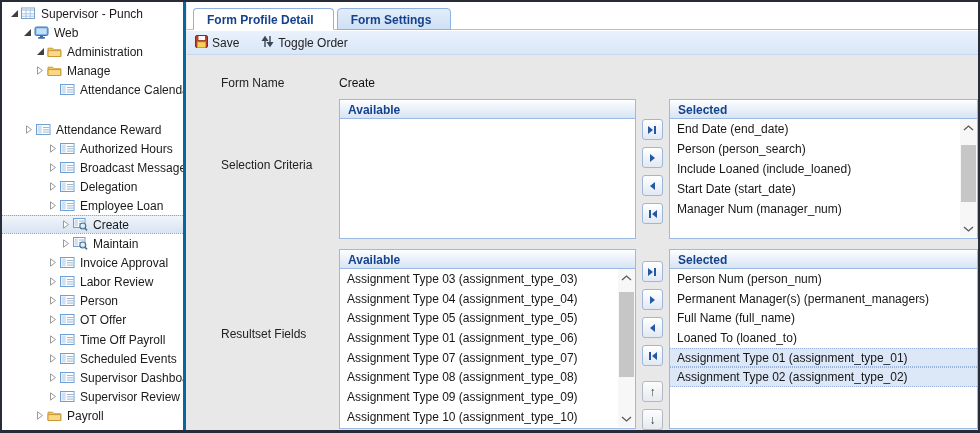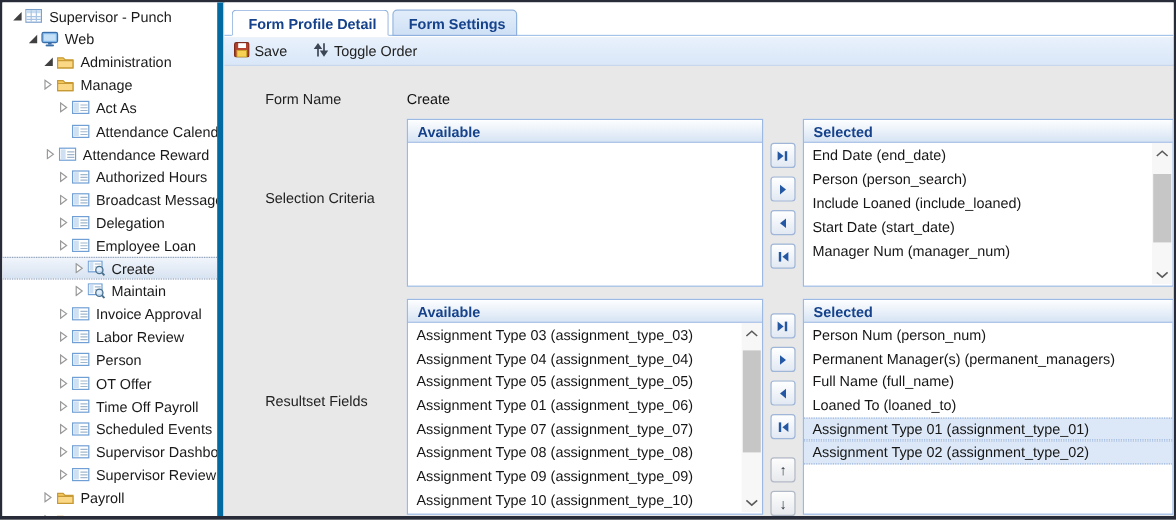--- a/index.html
+++ b/index.html
@@ -9,42 +9,42 @@
     background:#000;
   }
   .window{
     position:absolute;inset:0;box-sizing:border-box;
     border:2px solid #272c38;border-bottom-width:3px;
     background:#e8e8e8;
   }
   
   .tree-panel{
     position:absolute;left:0;top:0;bottom:0;width:184px;
-    background:#fff;border-right:5px solid #0369a1;
+    background:#fff;border-right:3px solid #0369a1;
     overflow:hidden;padding-top:2px;box-sizing:border-box;
   }
   .tree-row{
     height:19.1px;display:flex;align-items:center;white-space:nowrap;
     font-size:12px;color:#1a1a1a;box-sizing:border-box;cursor:default;
   }
   .tree-row.selected{
     background:linear-gradient(#f1f5fb,#d8e3f2);
     border-top:1px dotted #97a6ba;border-bottom:1px dotted #97a6ba;
   }
   .tw-arrow{width:10px;display:inline-flex;justify-content:flex-start;flex:none;}
   .tw-icon{width:17px;display:inline-flex;flex:none;margin:0 3px 0 1px;}
   .tw-label{padding-top:1px;}
   
   .right-panel{position:absolute;left:185px;right:0;top:0;bottom:0;display:flex;flex-direction:column;}
   .tabstrip{
     height:27px;flex:none;background:#fff;border-bottom:1px solid #a6c4ea;
     display:flex;align-items:flex-end;padding-left:6px;gap:3px;
   }
   .tab{
-    box-sizing:border-box;height:22px;padding:4px 9px 0 13px;
+    box-sizing:border-box;height:22px;padding:4px 19px 0 13px;
     border:1px solid #8fb1dd;border-radius:4px 4px 0 0;margin-bottom:-1px;
     font-size:12px;font-weight:bold;color:#15428b;cursor:pointer;
     background:linear-gradient(#e2edfa,#cfe0f5);
   }
   .tab.active{background:#fff;border-bottom-color:#fff;}
   .toolbar{
     height:23px;flex:none;display:flex;align-items:center;gap:16px;padding-left:5px;
     background:linear-gradient(#e9f1fc,#d9e7f8);
     border-top:1px solid #fff;border-bottom:1px solid #c7d8ee;
   }
@@ -156,50 +156,33 @@
         </span>
         <span class="tw-icon">
           <svg width="15" height="13">
             <path d="M1 3.2 L5.6 3.2 L7.2 4.8 L13.8 4.8 L13.8 11.5 L1 11.5 Z" fill="#f3c75c" stroke="#c79a35"></path>
             <path d="M1 5.6 L13.8 5.6 L13.8 11.5 L1 11.5 Z" fill="#fbd886" stroke="#c79a35"></path>
           </svg>
         </span>
         <span class="tw-label">Manage</span>
       </div>
       <div class="tree-row" style="padding-left: 47px;">
-        <span class="tw-arrow">
-          <svg width="9" height="9">
-            <polygon points="1.5,0.8 6.5,4.5 1.5,8.2" fill="#fff" stroke="#9a9a9a"></polygon>
-          </svg>
-        </span>
-        <span class="tw-icon">
-          <svg width="15" height="13">
-            <rect x="0.5" y="1.5" width="13.5" height="10" fill="#fff" stroke="#6f9fd4"></rect>
-            <rect x="1.5" y="2.5" width="4.2" height="8" fill="#cfe0f2"></rect>
-            <line x1="7" y1="4.5" x2="13" y2="4.5" stroke="#9fb6cc"></line>
-            <line x1="7" y1="6.8" x2="13" y2="6.8" stroke="#9fb6cc"></line>
-            <line x1="7" y1="9.1" x2="13" y2="9.1" stroke="#9fb6cc"></line>
-          </svg>
-        </span>
-        <span class="tw-label">Act As</span>
-      </div>
-      <div class="tree-row" style="padding-left: 47px;">
         <span class="tw-arrow"></span>
         <span class="tw-icon">
           <svg width="15" height="13">
             <rect x="0.5" y="1.5" width="13.5" height="10" fill="#fff" stroke="#6f9fd4"></rect>
             <rect x="1.5" y="2.5" width="4.2" height="8" fill="#cfe0f2"></rect>
             <line x1="7" y1="4.5" x2="13" y2="4.5" stroke="#9fb6cc"></line>
             <line x1="7" y1="6.8" x2="13" y2="6.8" stroke="#9fb6cc"></line>
             <line x1="7" y1="9.1" x2="13" y2="9.1" stroke="#9fb6cc"></line>
           </svg>
         </span>
         <span class="tw-label">Attendance Calendar</span>
       </div>
-      <div class="tree-row" style="padding-left: 36px;">
+      <div class="tree-row" style="padding-left: 23px; margin-top: 20px;">
         <span class="tw-arrow">
           <svg width="9" height="9">
             <polygon points="1.5,0.8 6.5,4.5 1.5,8.2" fill="#fff" stroke="#9a9a9a"></polygon>
           </svg>
         </span>
         <span class="tw-icon">
           <svg width="15" height="13">
             <rect x="0.5" y="1.5" width="13.5" height="10" fill="#fff" stroke="#6f9fd4"></rect>
             <rect x="1.5" y="2.5" width="4.2" height="8" fill="#cfe0f2"></rect>
             <line x1="7" y1="4.5" x2="13" y2="4.5" stroke="#9fb6cc"></line>

